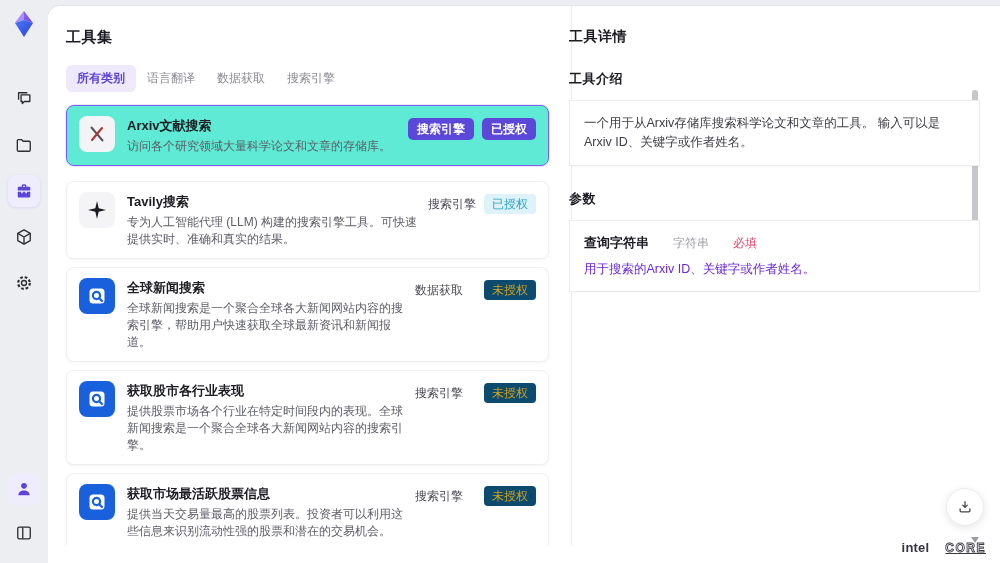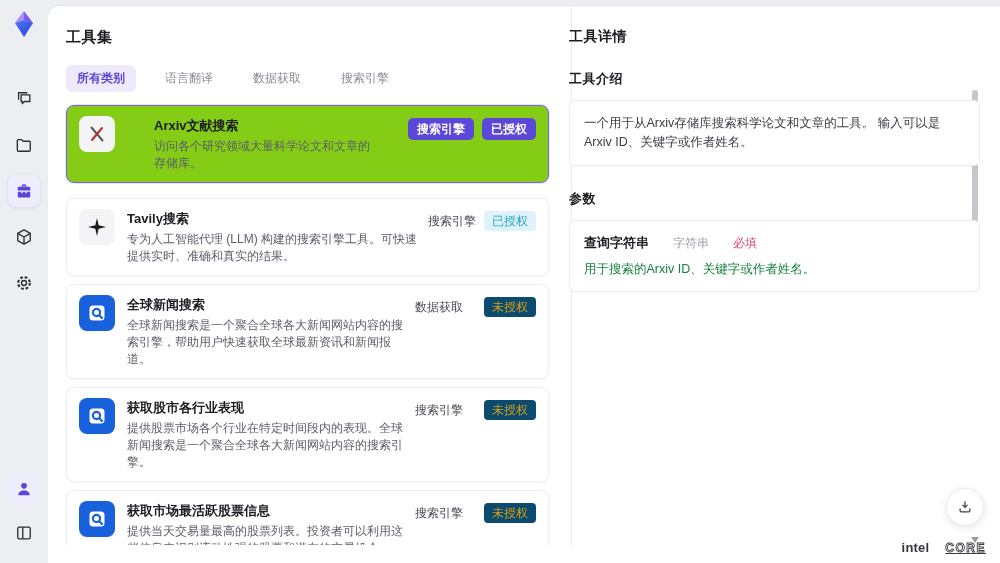--- a/index.html
+++ b/index.html
@@ -21,30 +21,30 @@
 
   
   .surface { position:absolute; left:48px; top:6px; right:0; bottom:0;
     background:#ffffff; border-top-left-radius:12px; overflow:hidden;
     box-shadow:0 0 0 1px rgba(0,0,0,.03); }
 
   
   .list-col { position:absolute; left:0; top:0; width:524px; bottom:18px;
     padding:22px 22px 0 18px; border-right:1px solid #ececef; overflow:hidden; }
   .list-title { font-size:15px; font-weight:bold; letter-spacing:.5px; }
-  .tabs { display:flex; align-items:center; gap:18px; margin-top:18px; }
+  .tabs { display:flex; align-items:center; gap:0; margin-top:18px; }
   .tab { font-size:12px; color:#8b8b95; padding:5px 11px; border-radius:6px; cursor:pointer; white-space:nowrap; }
   .tab.active { color:#5a43d8; background:#eee9fb; font-weight:bold; }
 
   .tool-list { margin-top:13px; display:flex; flex-direction:column; }
   .tool-card { display:flex; align-items:flex-start; background:#fff;
     border:1px solid #f0f0f3; border-radius:8px; padding:10px 12px;
     margin-bottom:8px; box-shadow:0 1px 3px rgba(20,20,40,.05); cursor:pointer; }
-  .tool-card.selected { border:1px solid #7a5ff0; background:#84cc16;
-    box-shadow:0 0 0 1px rgba(122,95,240,.15); margin-bottom:15px;gap:27px; }
+  .tool-card.selected { border:1px solid #7a5ff0; background:#5eead4;
+    box-shadow:0 0 0 1px rgba(122,95,240,.15); margin-bottom:15px; }
   .tool-icon { width:36px; height:36px; border-radius:8px; background:#f4f4f6;
     flex:0 0 36px; display:flex; align-items:center; justify-content:center; margin-right:12px; }
   .tool-icon .ic { display:none; width:24px; height:24px; }
   .tool-card[data-icon="arxiv"]   .ic-arxiv  { display:block; }
   .tool-card[data-icon="sparkle"] .ic-sparkle{ display:block; }
   .tool-card[data-icon="search-blue"] .tool-icon { background:#1961dc; }
   .tool-card[data-icon="search-blue"] .ic-search { display:block; }
   .tool-body { flex:1 1 auto; min-width:0; padding-right:10px; }
   .tool-name { font-size:13px; font-weight:bold; line-height:19px; }
   .tool-desc { font-size:12px; color:#5d5d68; line-height:17px; margin-top:3px; }
@@ -60,27 +60,27 @@
   .list-scrollbar { position:absolute; right:22px; top:84px; width:6px; height:260px; }
   .list-thumb { position:absolute; top:0; left:0; width:6px; height:196px; background:#c6c6cc; border-radius:3px; }
   .scroll-arrow { position:absolute; right:21px; bottom:20px; width:0; height:0;
     border-left:4px solid transparent; border-right:4px solid transparent; border-top:6px solid #9a9aa2; }
 
   
   .detail-col { position:absolute; left:461px; top:0; right:0; bottom:0; padding:22px 20px 0 12px;margin-left:48px; }
   .detail-title { font-size:14px; font-weight:bold; letter-spacing:.5px; }
   .section-heading { font-size:13px; font-weight:bold; margin-top:24px; letter-spacing:.5px; }
   .detail-card { margin-top:12px; background:#fff; border:1px solid #ececef;
-    border-radius:6px; padding:13px 14px; box-shadow:0 1px 2px rgba(20,20,40,.03); }
+    border-radius:0; padding:13px 14px; box-shadow:0 1px 2px rgba(20,20,40,.03); }
   .intro-text { font-size:12.5px; color:#3c3c44; line-height:19px; }
   .param-head { display:flex; align-items:baseline; gap:24px; }
   .param-name { font-size:13px; font-weight:bold; }
   .param-type { font-size:12px; color:#9a9aa2; }
   .param-required { font-size:12px; color:#e6456a; }
-  .param-desc { font-size:12.5px; color:#15803d; margin-top:8px; line-height:18px; }
+  .param-desc { font-size:12.5px; color:#6d28d9; margin-top:8px; line-height:18px; }
 
   
   .download-fab { position:absolute; right:16px; bottom:37px; width:38px; height:38px;
     border-radius:50%; background:#fff; border:1px solid #ededf0;
     box-shadow:0 2px 8px rgba(0,0,0,.10); display:flex; align-items:center; justify-content:center; cursor:pointer; }
   .brand { position:absolute; right:14px; bottom:8px; font-size:13px; color:#35353d;
     display:flex; align-items:baseline; gap:16px; }
   .brand-intel { font-weight:bold; letter-spacing:.2px; }
   .brand-core { font-weight:bold; letter-spacing:1.5px; font-size:12px;
     color:transparent;text-decoration:underline; -webkit-text-stroke:0.9px #3a3a42; }

